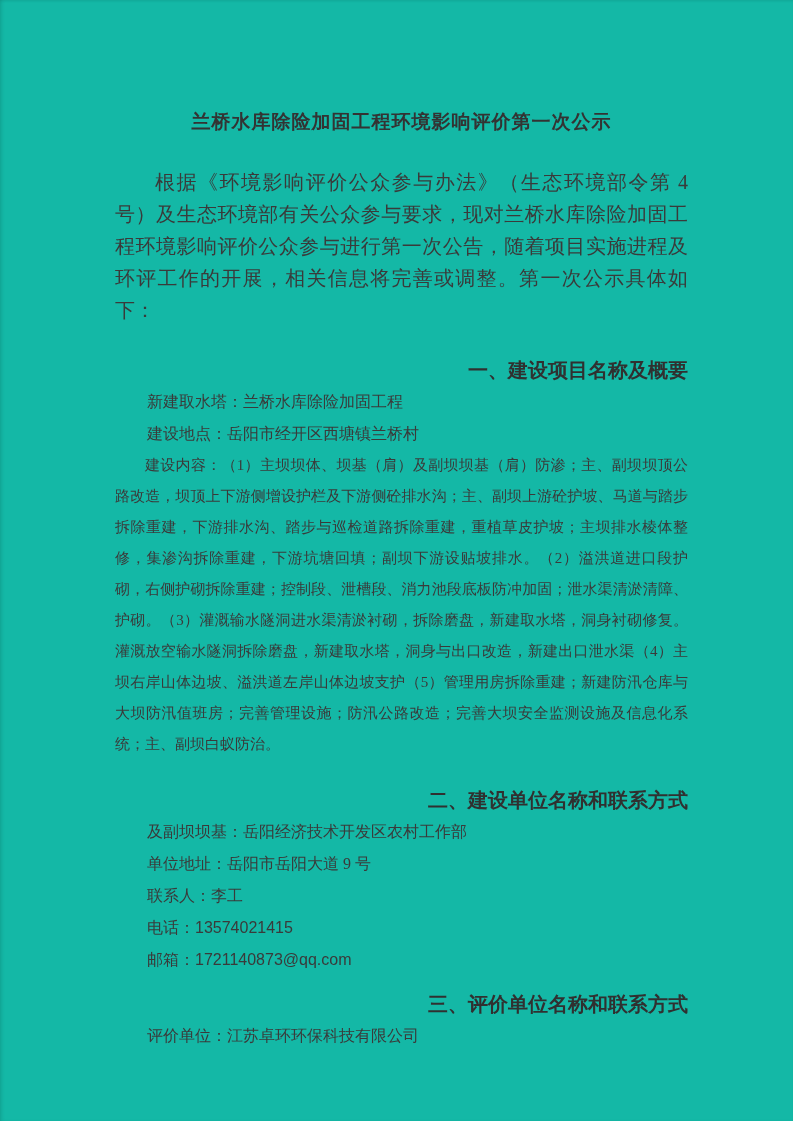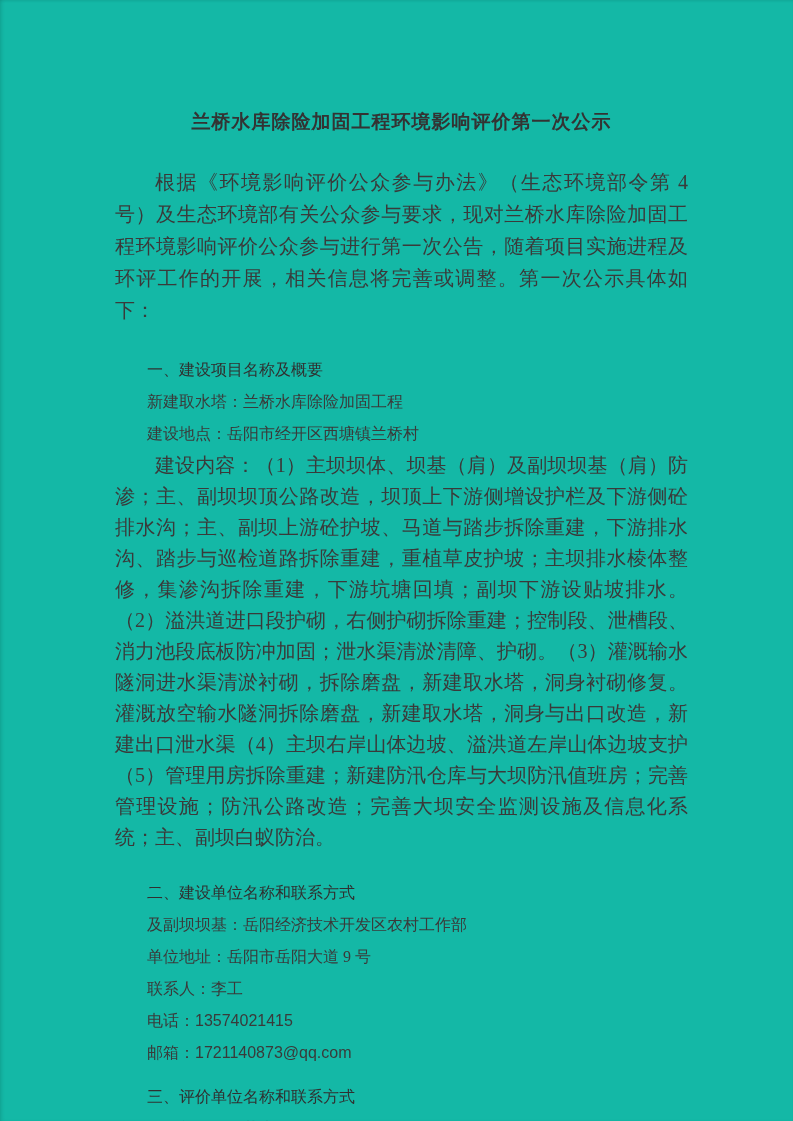--- a/index.html
+++ b/index.html
@@ -40,37 +40,38 @@
   }
   .intro {
     margin: 30px 0 0 0;
     font-size: 20px;
     line-height: 32px;
     text-align: justify;
     text-indent: 2em;
   }
   h2.sec {
     margin: 28px 0 0 0;
-    font-size: 16px;
+    font-size: 20px;
     line-height: 32px;
-    font-weight: normal;
+    font-weight: bold;
     text-indent: 2em;
     color: #303030;
+    text-align: right;
   }
   h2.sec.mt24 { margin-top: 24px; }
   h2.sec.mt12 { margin-top: 12px; }
   p.field {
     margin: 0;
     font-size: 16px;
     line-height: 32px;
     text-indent: 2em;
   }
   p.para {
     margin: 0;
-    font-size: 20px;
+    font-size: 15px;
     line-height: 31px;
     text-align: justify;
     text-indent: 2em;
   }
   .sans { font-family: "Liberation Sans", "DejaVu Sans", sans-serif; }
 </style>
 </head>
 <body>
 
 <div class="page">

